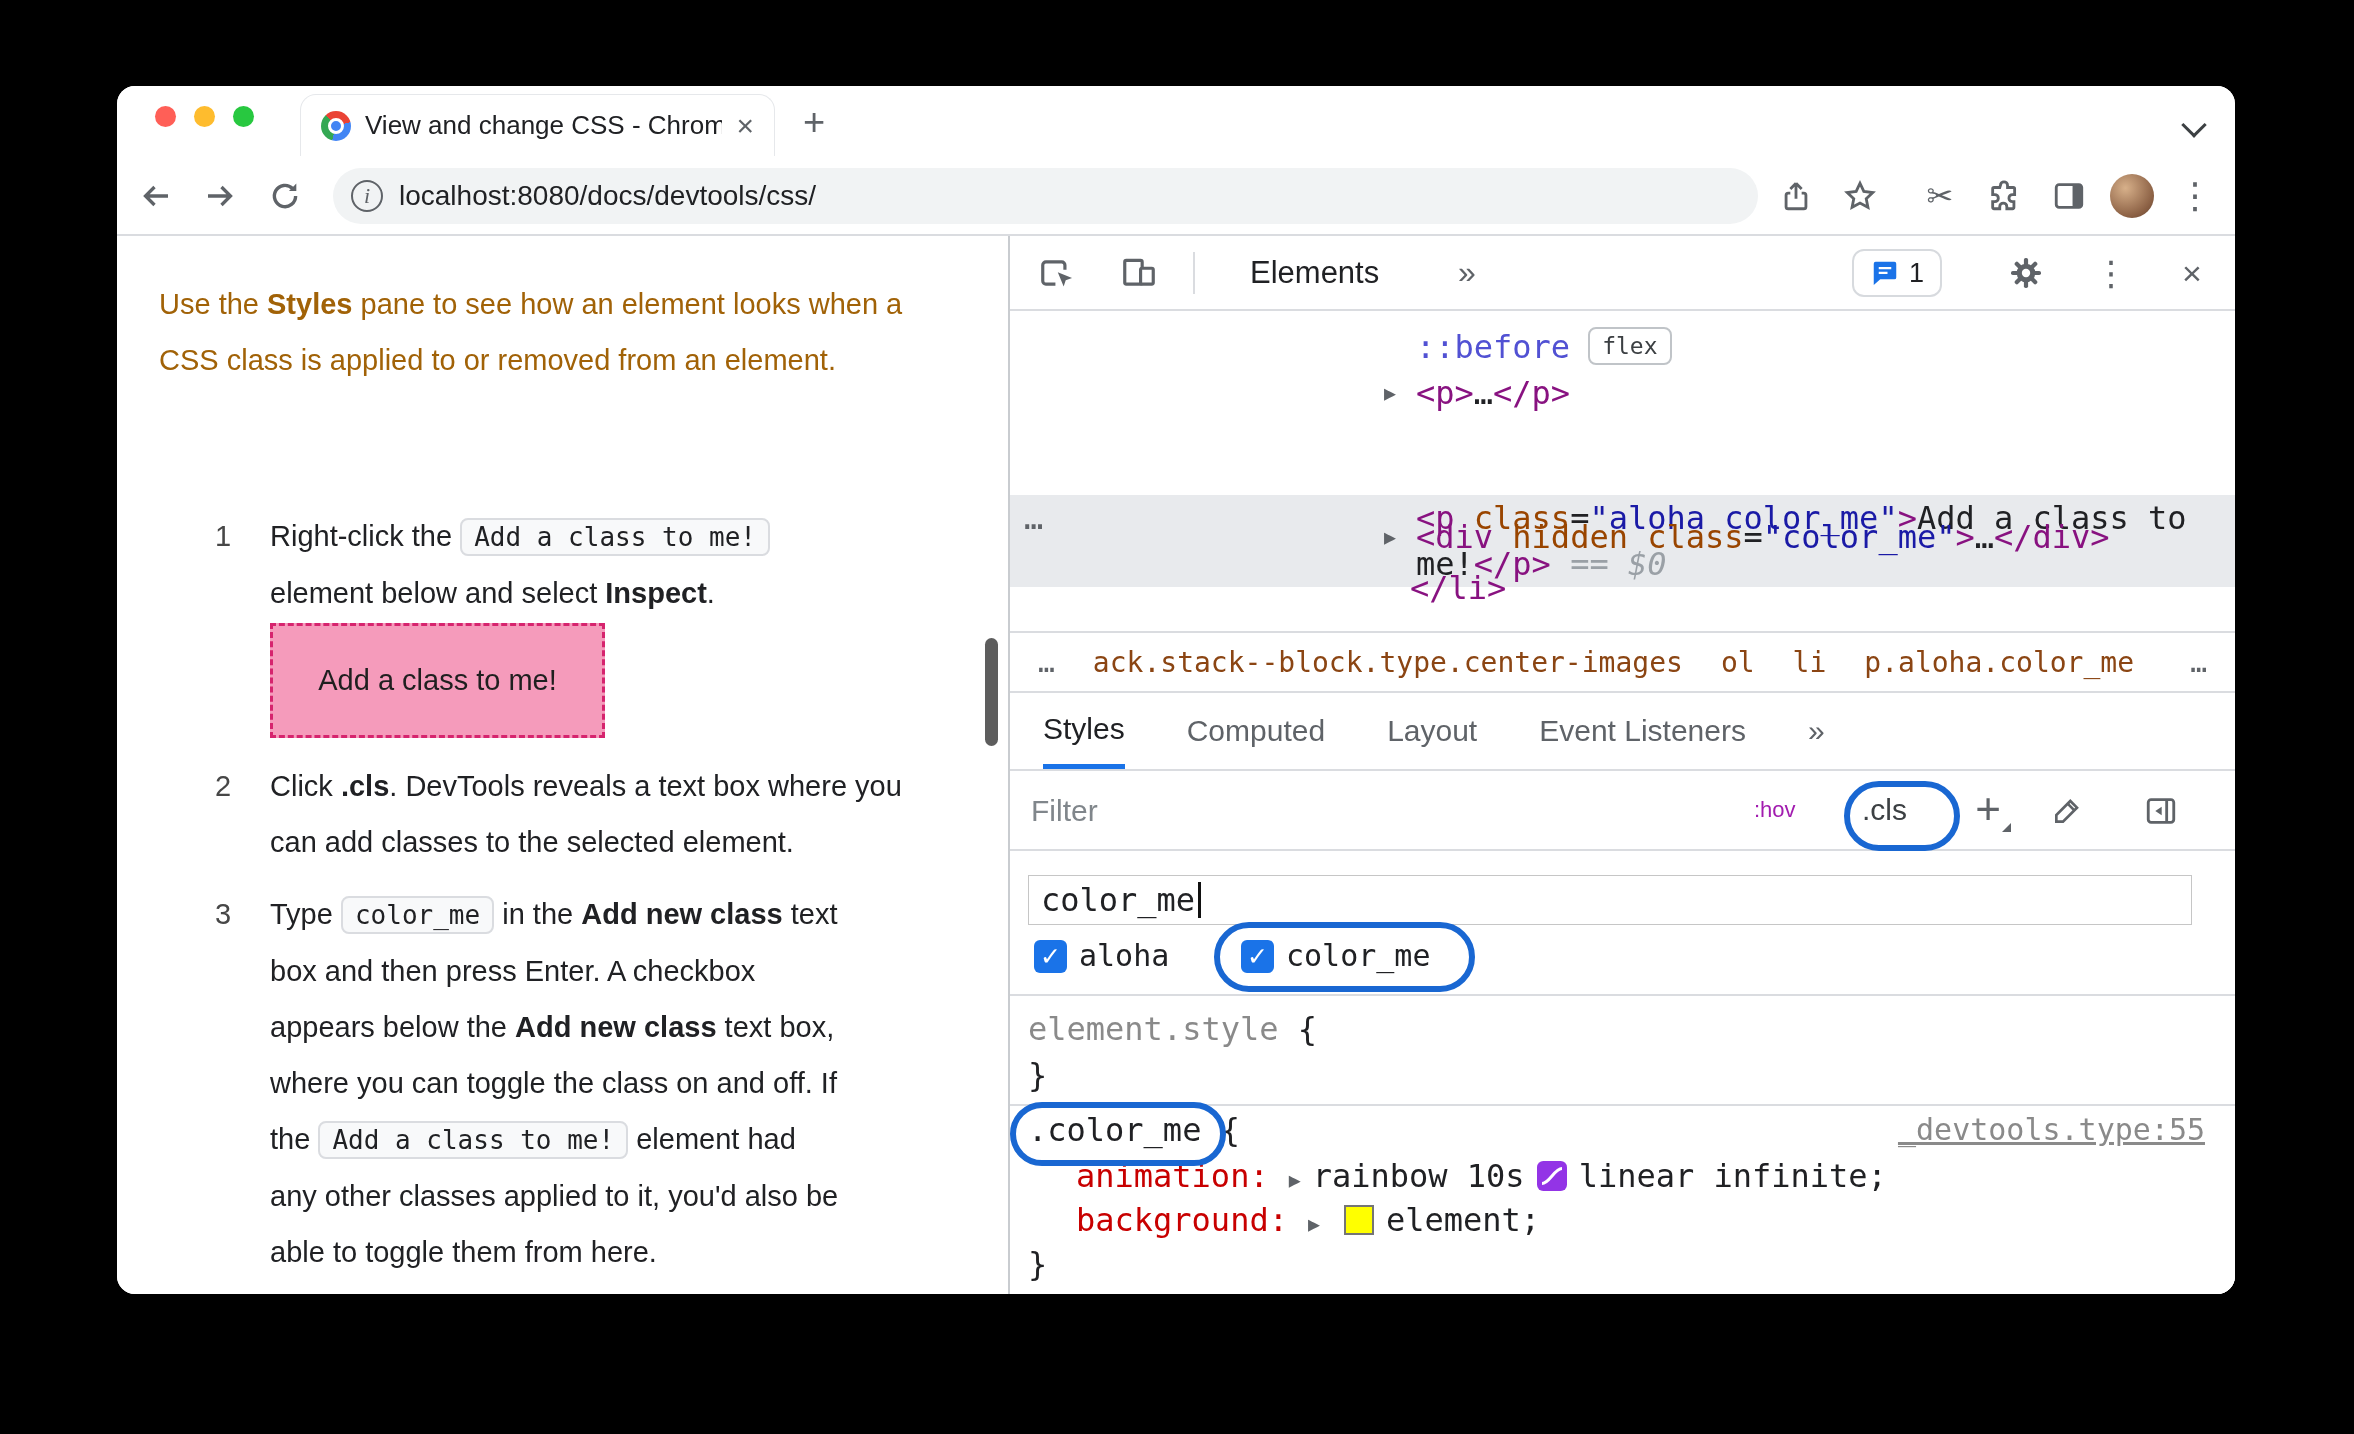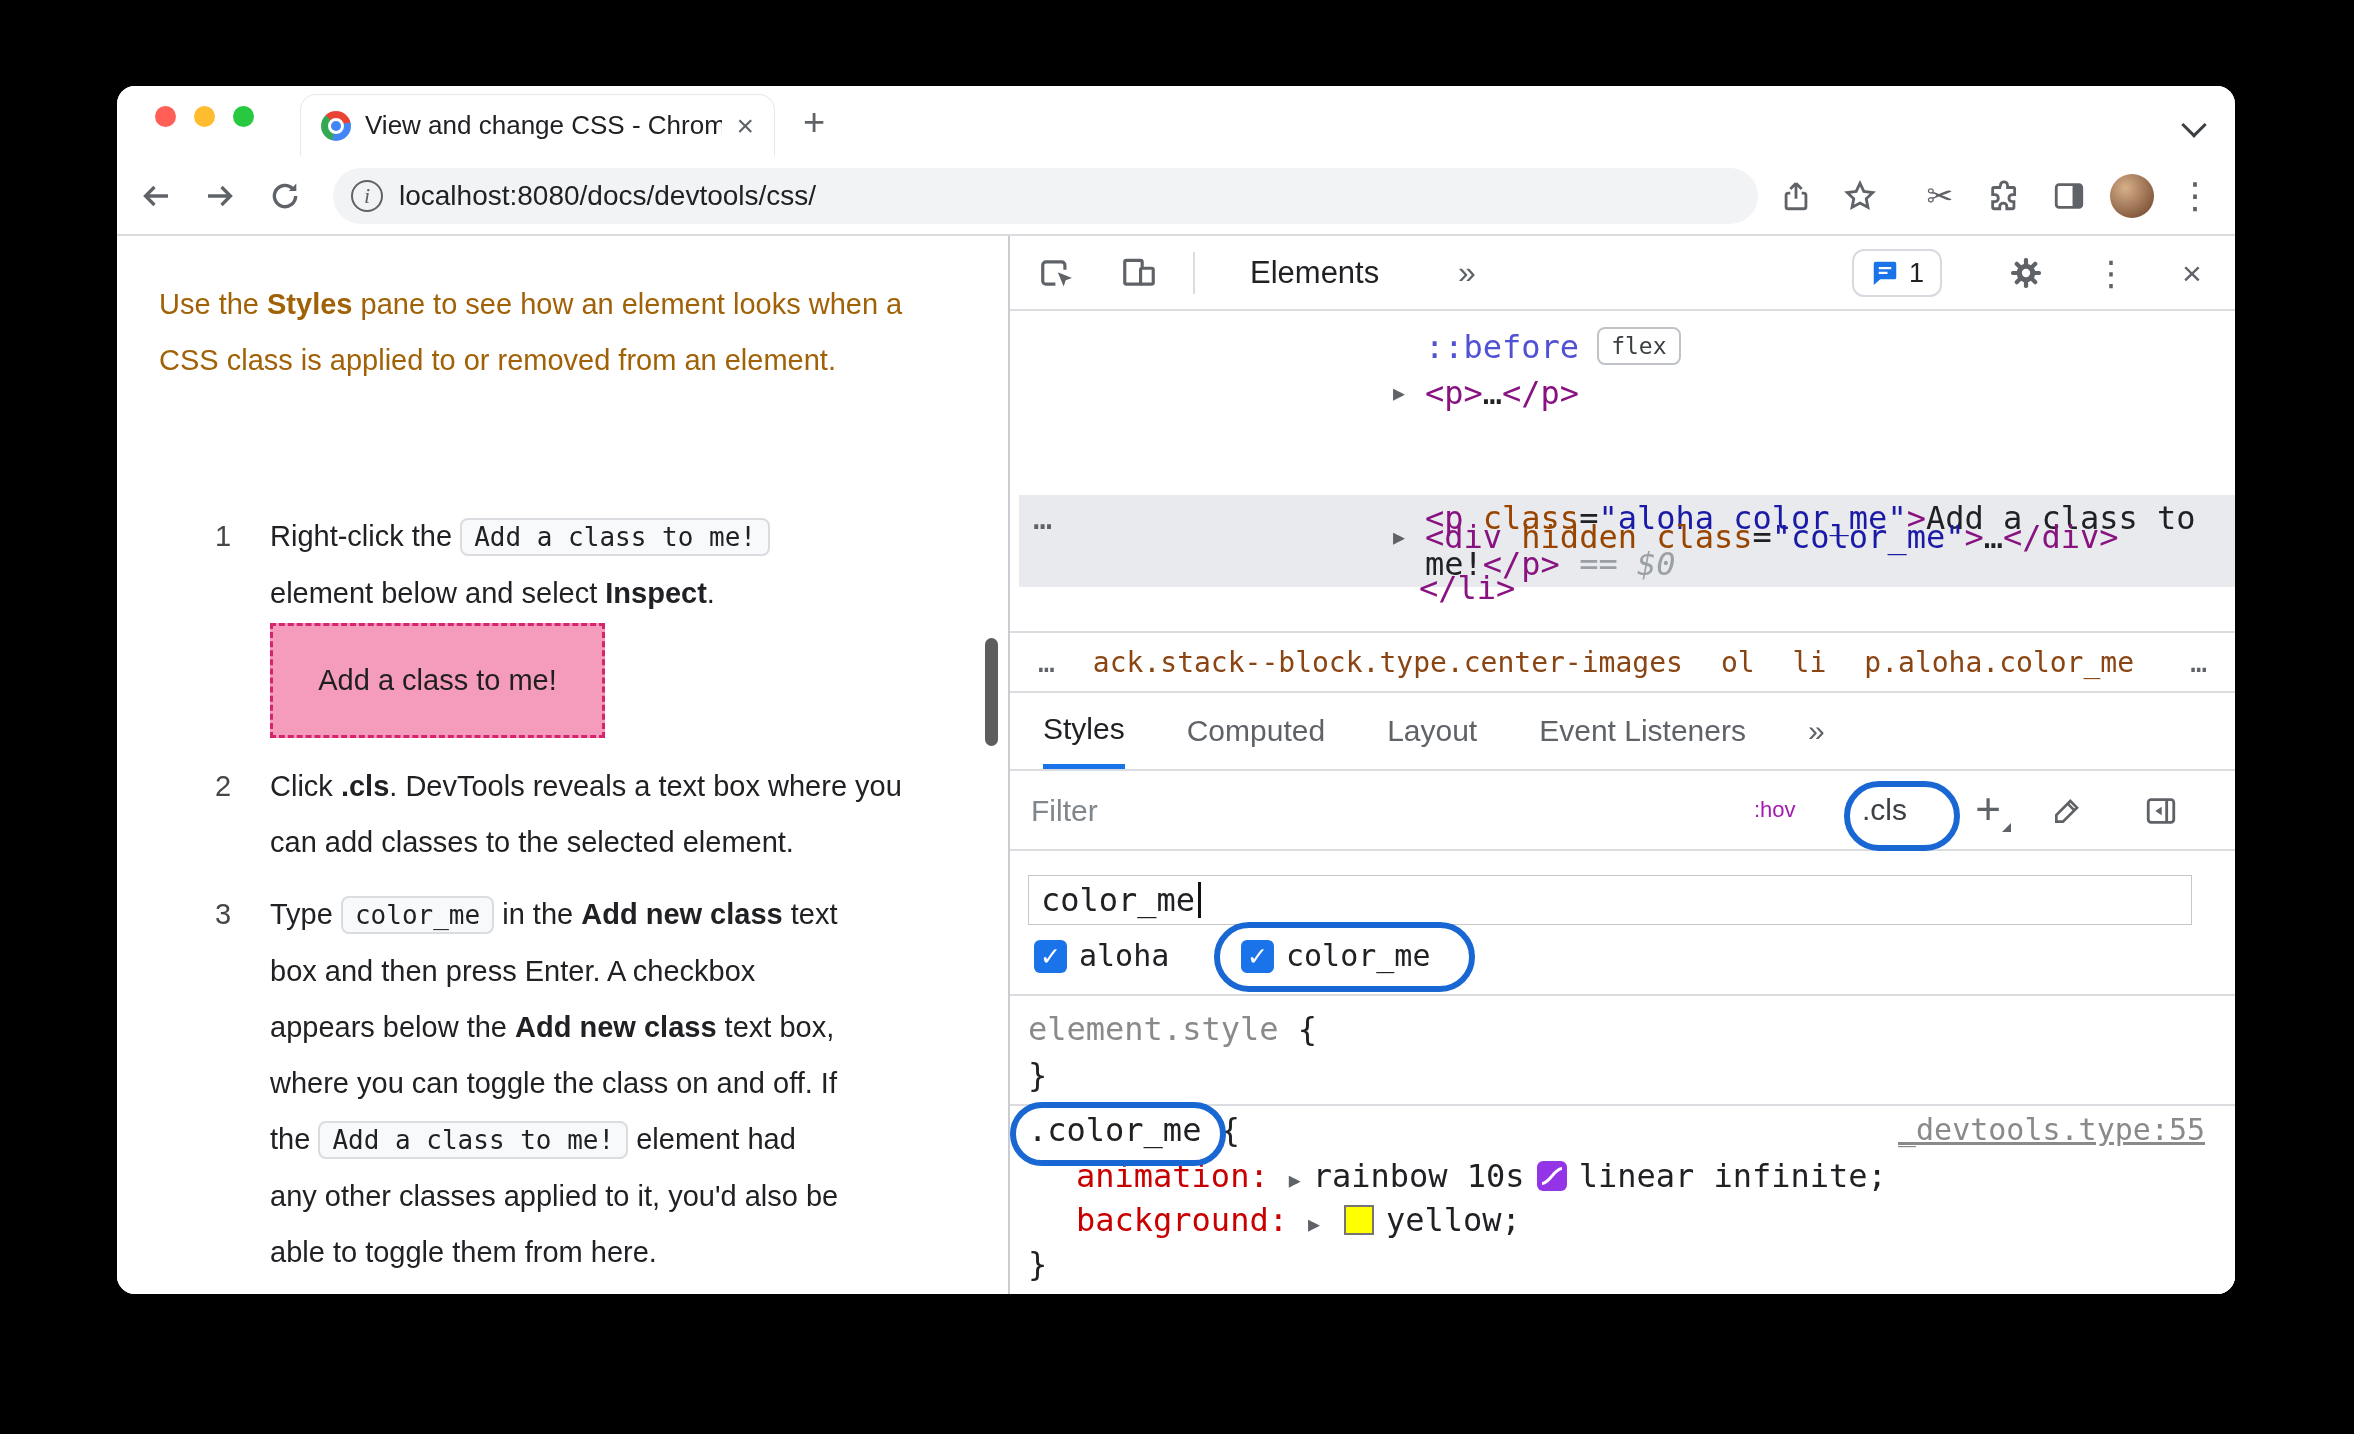--- a/index.html
+++ b/index.html
@@ -61,21 +61,21 @@
   .dticon { position:absolute; top:15px; width:44px; height:44px; display:flex; align-items:center; justify-content:center; }
   .dt-sep { position:absolute; left:183px; top:16px; width:2px; height:42px; background:#dadce0; }
   .elements-tab { position:absolute; left:240px; top:0; height:73px; line-height:73px; font-size:31px; color:#202124; }
   .more-panels { position:absolute; left:448px; top:0; height:73px; line-height:73px; font-size:32px; color:#5f6368; }
   .issues-badge { position:absolute; left:842px; top:13px; width:90px; height:48px; border:2px solid #d7dade;
                   border-radius:12px; display:flex; align-items:center; justify-content:center; gap:9px; }
   .issues-count { font-size:27px; color:#202124; }
   .big-glyph { font-size:34px; color:#5f6368; line-height:44px; }
 
   
-  .dom { position:absolute; left:0; top:75px; right:0; height:320px; font-family:"DejaVu Sans Mono",monospace; font-size:32px;margin-left:9px; }
+  .dom { position:absolute; left:0; top:75px; right:0; height:320px; font-family:"DejaVu Sans Mono",monospace; font-size:32px; }
   .dom-row { position:absolute; left:0; right:0; height:48px; line-height:48px; white-space:pre; padding-left:406px; }
   .dom-tri { position:absolute; left:374px; top:0; height:100%; display:flex; align-items:center; font-size:20px; color:#5f6368; }
   .flex-badge { display:inline-block; font-size:23px; line-height:34px; color:#3c4043; border:2px solid #c0c4c8;
                 border-radius:8px; padding:0 12px; margin-left:18px; vertical-align:4px; background:#fff; }
   .dom-selected { position:absolute; left:0; right:0; top:184px; height:92px; background:#e8eaed; }
   .band-line { position:relative; height:46px; line-height:46px; white-space:pre; padding-left:406px; }
   .band-line.l2 { }
   .row-menu-dots { position:absolute; left:14px; top:0; color:#5f6368; letter-spacing:2px; }
   .tk-tag { color:#881280; } .tk-attr { color:#994500; } .tk-val { color:#1a1aa6; }
   .tk-txt { color:#202124; } .tk-meta { color:#9aa0a6; font-style:italic; } .tk-pseudo { color:#5151d3; }
@@ -333,21 +333,21 @@
       </div>
 
       <div class="elem-style"><span class="es-sel">element.style</span><span class="tk-txt"> {</span><br><span class="tk-txt">}</span></div>
 
       <div class="rule">
         <div class="rule-sel-line"><span>.color_me</span><span> {</span><span class="src-link">_devtools.type:55</span></div>
         <div class="prop-line"><span class="prop-name">animation:</span><span class="val-tri">▶</span><span>rainbow 10s</span><svg class="bezier-icon" viewBox="0 0 24 24">
               <rect width="24" height="24" rx="5" fill="#9334e6"></rect>
               <path d="M4 18C10 18 14 6 20 6" stroke="#fff" stroke-width="2.4" fill="none"></path>
             </svg><span>linear infinite;</span></div>
-        <div class="prop-line"><span class="prop-name">background:</span><span class="val-tri">▶</span><span class="swatch"></span><span>yellow;</span></div>
+        <div class="prop-line"><span class="prop-name">background:</span><span class="val-tri">▶</span><span class="swatch"></span><span>element;</span></div>
         <div class="rule-close">}</div>
       </div>
 
       <span class="oval oval-cls"></span>
       <span class="oval oval-checkbox"></span>
       <span class="oval oval-selector"></span>
     </div>
   </div>
 </div>
 

